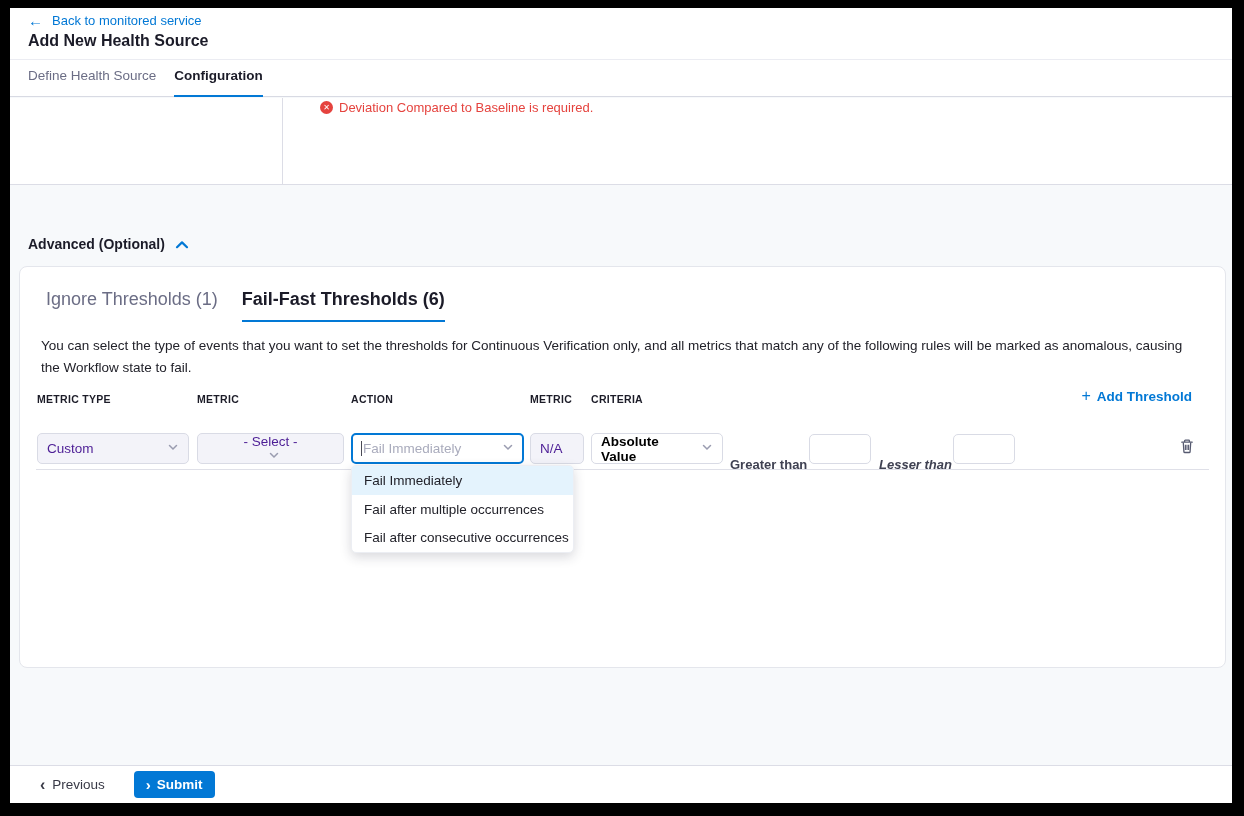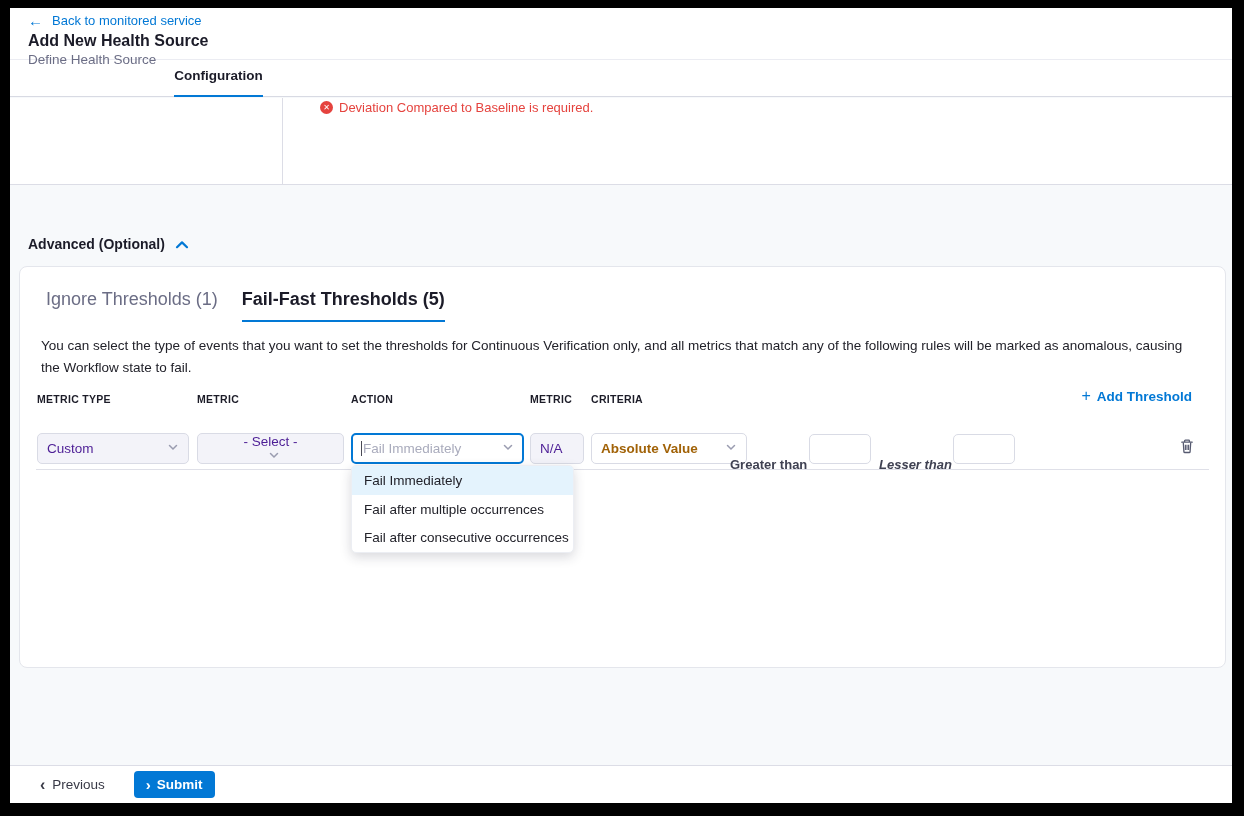--- a/index.html
+++ b/index.html
@@ -9,21 +9,21 @@
   .window { position:absolute; left:10px; top:8px; width:1222px; height:795px; background:#f7f9fb; overflow:hidden; }
 
   
   .header { position:absolute; left:0; top:0; width:100%; height:89px; background:#fff; border-bottom:1px solid #d8dae3; }
   .back-row { position:absolute; left:18px; top:5px; display:flex; align-items:center; gap:9px; color:#0278d5; font-size:13px; cursor:pointer; }
   .back-arrow { font-size:15px; line-height:1; }
   .page-title { position:absolute; left:18px; top:24px; font-size:16px; font-weight:700; color:#1b1b28; }
   .title-divider { position:absolute; left:0; top:51px; width:100%; height:1px; background:#ebecf2; }
   .tabbar { position:absolute; left:18px; bottom:-1px; display:flex; gap:18px; }
   .tab { padding:9px 0 12px; font-size:13.5px; color:#6b6d85; cursor:pointer; border-bottom:2px solid transparent; }
-  .tab.active { color:#1b1b28; font-weight:700; border-bottom-color:#0278d5;margin-top:16px; }
+  .tab.active { color:#1b1b28; font-weight:700; border-bottom-color:#0278d5; }
 
   
   .remnant { position:absolute; left:0; top:90px; width:100%; height:87px; background:#fff; border-bottom:1px solid #dcdde6; }
   .remnant-left { position:absolute; left:0; top:0; width:273px; height:100%; border-right:1px solid #dcdde6; background:#fff; }
   .error-msg { position:absolute; left:310px; top:2px; display:flex; align-items:center; gap:6px; color:#e5433e; font-size:13px; }
   .error-icon { width:13px; height:13px; border-radius:50%; background:#e5433e; color:#fff; font-size:8px; line-height:13px; text-align:center; flex:0 0 auto; }
 
   
   .advanced-toggle { position:absolute; left:18px; top:228px; display:flex; align-items:center; gap:10px; font-size:14px; font-weight:700; color:#1b1b28; cursor:pointer; }
 
@@ -40,21 +40,21 @@
 
   .select, .tinput { position:absolute; top:166px; height:31px; border:1px solid #d9dbe5; border-radius:5px; background:#fff; display:flex; align-items:center; justify-content:space-between; padding:0 9px; font-size:13.5px; color:#1d1d28; }
   .disabled { background:#f3f3f9; color:#4c1d95; }
   .select .chev { flex:0 0 auto; margin-left:6px; }
   .sel-metric-type { left:17px; width:152px; }
   .sel-metric { left:177px; width:147px;flex-direction:column; }
   .sel-action { left:331px; width:173px; border:2px solid #0278d5; color:#a9abbc; padding:0 8px; }
   .caret { width:1px; height:15px; background:#4a4a55; margin-right:1px; flex:0 0 auto; }
   .sel-action .opt-text { flex:1 1 auto; }
   .in-count { left:510px; width:54px; }
-  .sel-criteria { left:571px; width:156px; color:#a16207; font-weight:600; }
+  .sel-criteria { left:571px; width:132px; color:#000000; font-weight:600; }
   .inline-label { position:absolute; top:182px; height:31px; display:flex; align-items:center; font-size:13px; font-weight:600; color:#3f4152; }
   .lbl-greater { left:710px; } .lbl-lesser { left:859px;font-style:italic; }
   .num-input { position:absolute; top:167px; width:62px; height:30px; border:1px solid #d9dbe5; border-radius:5px; background:#fff; font-size:13.5px; padding:0 8px; color:#1d1d28; outline:none; }
   .in-greater { left:789px; } .in-lesser { left:933px; }
   .trash-btn { position:absolute; left:1157px; top:171px; width:20px; height:20px; display:flex; align-items:center; justify-content:center; cursor:pointer; background:none; border:none; }
   .row-divider { position:absolute; left:16px; top:202px; width:1173px; height:1px; background:#dfe0e8; }
 
   
   .menu { position:absolute; left:331px; top:198px; width:223px; background:#fff; border:1px solid #eceef3; border-radius:5px; box-shadow:0 4px 12px rgba(40,41,61,.18); overflow:hidden; z-index:5; }
   .menu-item { height:28.7px; display:flex; align-items:center; padding:0 12px; font-size:13.5px; color:#22222a; cursor:pointer; white-space:nowrap; }
@@ -99,21 +99,21 @@
       <span>
         <svg width="14" height="9" viewBox="0 0 14 9">
             <path d="M2 7.2 L7 2.4 L12 7.2" stroke="#0278d5" stroke-width="2.2" fill="none" stroke-linecap="round" stroke-linejoin="round"></path>
           </svg>
       </span>
     </div>
 
     <div class="card">
       <div class="card-tabs">
         <div class="ctab">Ignore Thresholds (1)</div>
-        <div class="ctab active">Fail-Fast Thresholds (5)</div>
+        <div class="ctab active">Fail-Fast Thresholds (6)</div>
       </div>
 
       <p class="desc">You can select the type of events that you want to set the thresholds for Continuous Verification only, and all metrics that match any of the following rules will be marked as anomalous, causing the Workflow state to fail.</p>
 
       <span class="col-head" style="left:17px">METRIC TYPE</span>
       <span class="col-head" style="left:177px">METRIC</span>
       <span class="col-head" style="left:331px">ACTION</span>
       <span class="col-head" style="left:510px">METRIC</span>
       <span class="col-head" style="left:571px">CRITERIA</span>
 

